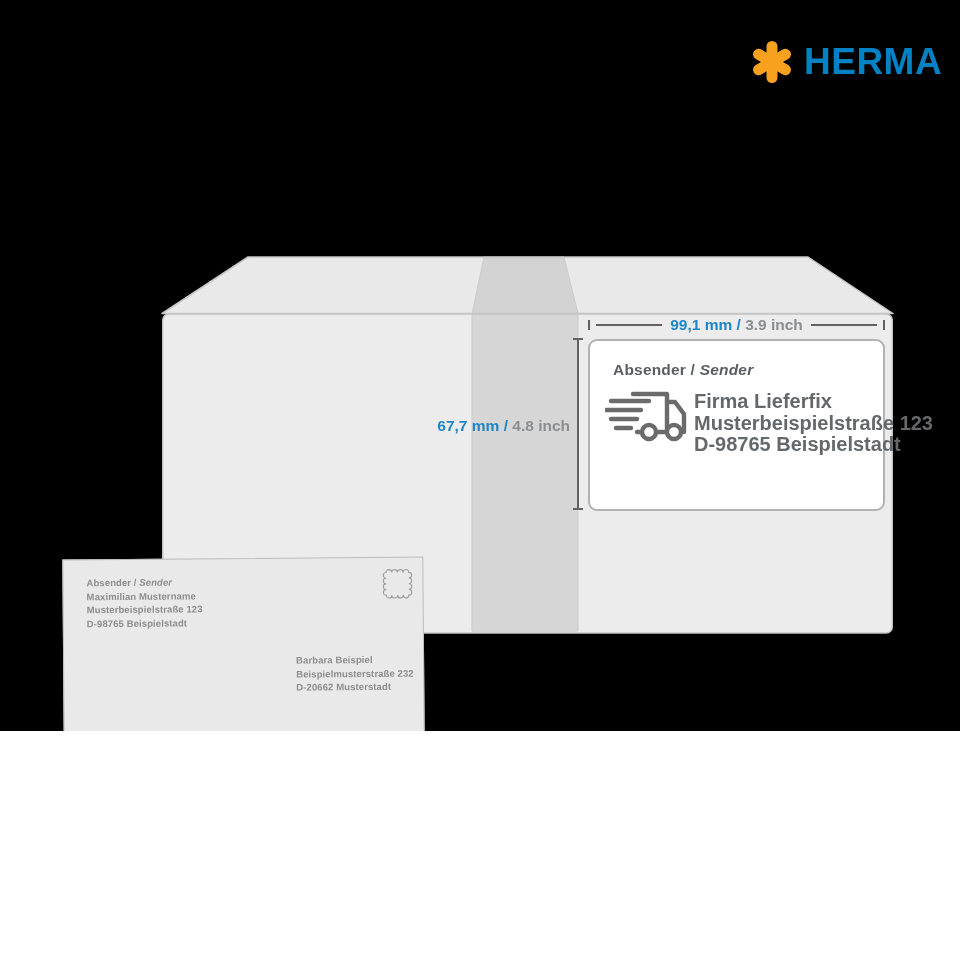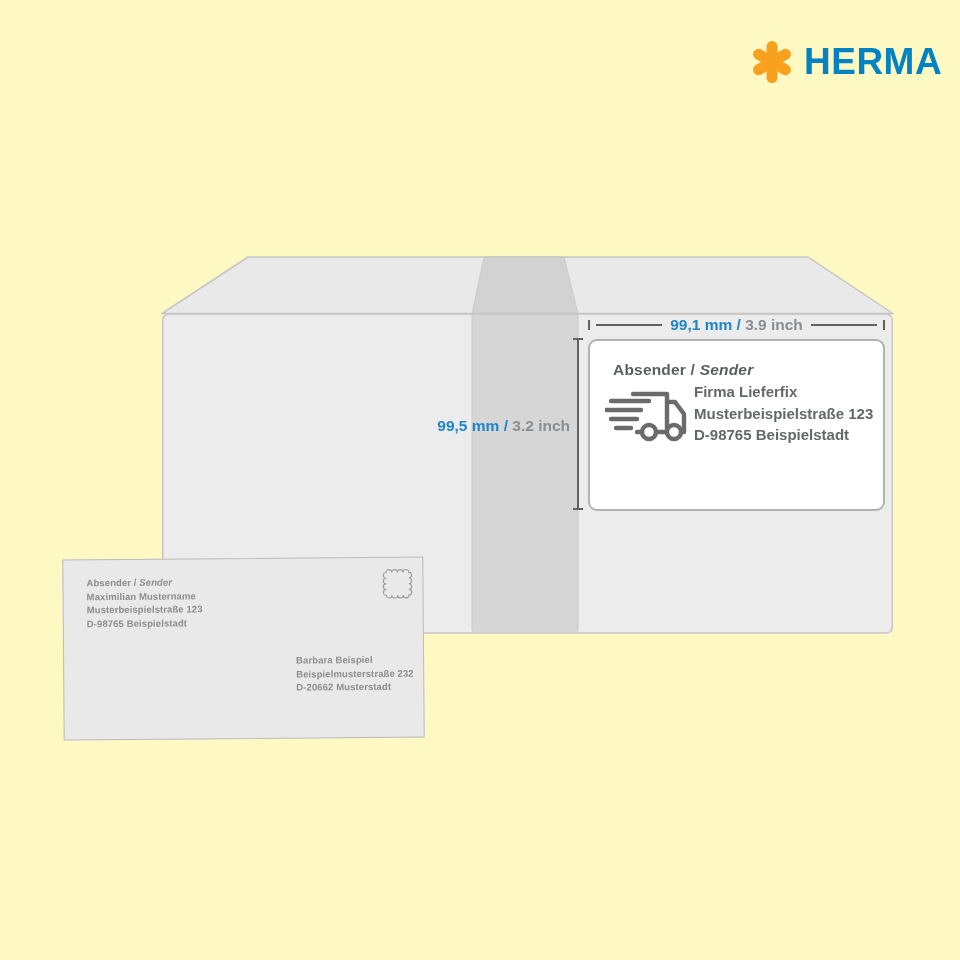--- a/index.html
+++ b/index.html
@@ -1,16 +1,16 @@
 <!DOCTYPE html>
 <html><head>
 <meta charset="utf-8">
 <style>
   html,body{margin:0;padding:0;background:#fff;}
-  .stage{position:relative;width:960px;height:960px;background:#fef9c3;overflow:hidden;
+  .stage{position:relative;width:960px;height:731px;background:#000000;overflow:hidden;
          font-family:"Liberation Sans","DejaVu Sans",sans-serif;}
 
   
   .logo{position:absolute;left:750px;top:40px;display:flex;align-items:center;gap:10px;}
   .logo-text{font-size:37px;font-weight:800;color:#0082C4;letter-spacing:.5px;line-height:44px;}
 
   
   .parcel{position:absolute;left:0;top:0;}
 
   
@@ -28,21 +28,21 @@
   .dim-v-text{position:absolute;left:400px;top:417px;width:170px;text-align:right;
               font-size:15.5px;font-weight:700;white-space:nowrap;}
 
   
   .label{position:absolute;left:588px;top:339px;width:297px;height:172px;background:#fff;
          border:2px solid #b2b2b2;border-radius:9px;box-sizing:border-box;}
   .label-heading{position:absolute;left:23px;top:20px;font-size:15.5px;font-weight:600;
                  color:#5a5e62;letter-spacing:.2px;white-space:nowrap;}
   .label-heading .ital{font-style:italic;}
   .truck{position:absolute;left:15px;top:46px;}
-  .label-address{position:absolute;left:104px;top:40px;font-size:15px;font-weight:700;
+  .label-address{position:absolute;left:104px;top:50px;font-size:20px;font-weight:700;
                  color:#65686b;line-height:21.5px;white-space:nowrap;}
 
   
   .envelope{position:absolute;left:63px;top:558px;width:361px;height:181px;background:#e9e9e9;
             border:1px solid #bcbcbc;box-sizing:border-box;transform:rotate(-.45deg);}
   .env-text{font-size:9.5px;font-weight:700;color:#8d8d8d;line-height:13.5px;
             letter-spacing:.1px;white-space:nowrap;}
   .env-sender{position:absolute;left:23px;top:16px;}
   .env-recipient{position:absolute;left:232px;top:95px;}
   .env-text .ital{font-style:italic;}
@@ -91,21 +91,21 @@
     <span class="dline"></span>
     <span class="dim-text"><span class="dim-blue">99,1 mm /</span> <span class="dim-gray">3.9 inch</span></span>
     <span class="dline"></span>
     <span class="tick-v"></span>
   </div>
 
   <div class="dim-v-line">
     <span class="tick-h t"></span>
     <span class="tick-h b"></span>
   </div>
-  <div class="dim-v-text"><span class="dim-blue">99,5 mm /</span> <span class="dim-gray">3.2 inch</span></div>
+  <div class="dim-v-text"><span class="dim-blue">67,7 mm /</span> <span class="dim-gray">4.8 inch</span></div>
 
   <div class="label">
     <div class="label-heading"><span>Absender /</span> <span class="ital">Sender</span></div>
 
     <svg class="truck" width="86" height="58" viewBox="0 0 86 58">
       <g fill="none" stroke="#6b6b6b" stroke-width="4.4" stroke-linecap="round" stroke-linejoin="round">
         <path d="M28 7 H62 V45"></path>
         <path d="M62 15 H70 L79 27 V45"></path>
         <path d="M32 45 H78"></path>
         <path d="M6 14 H44"></path>

